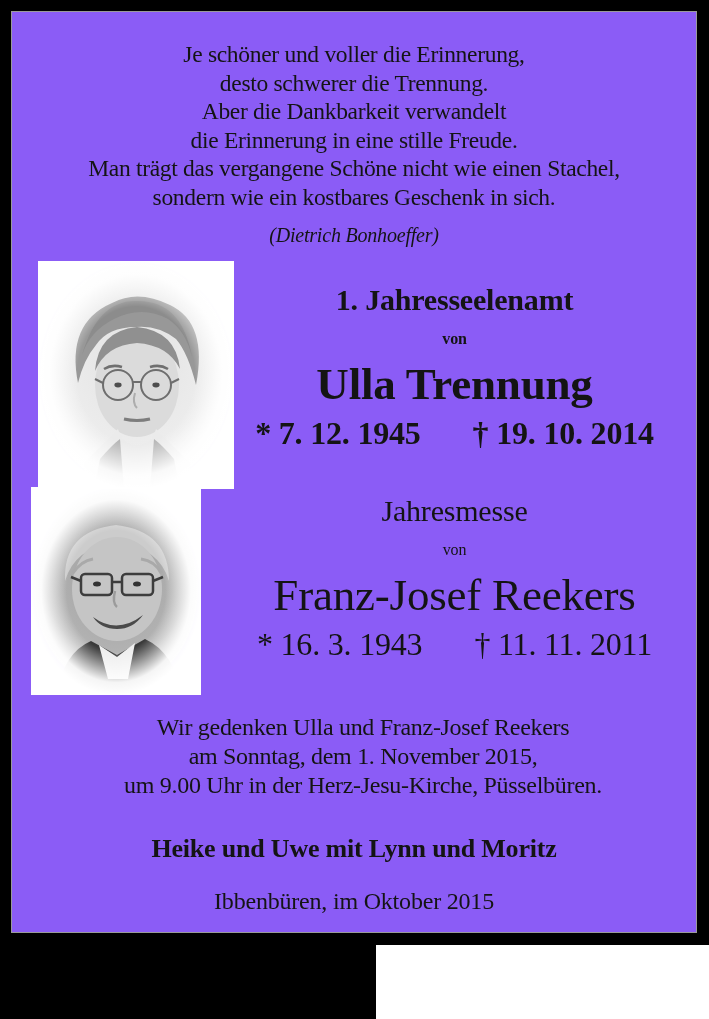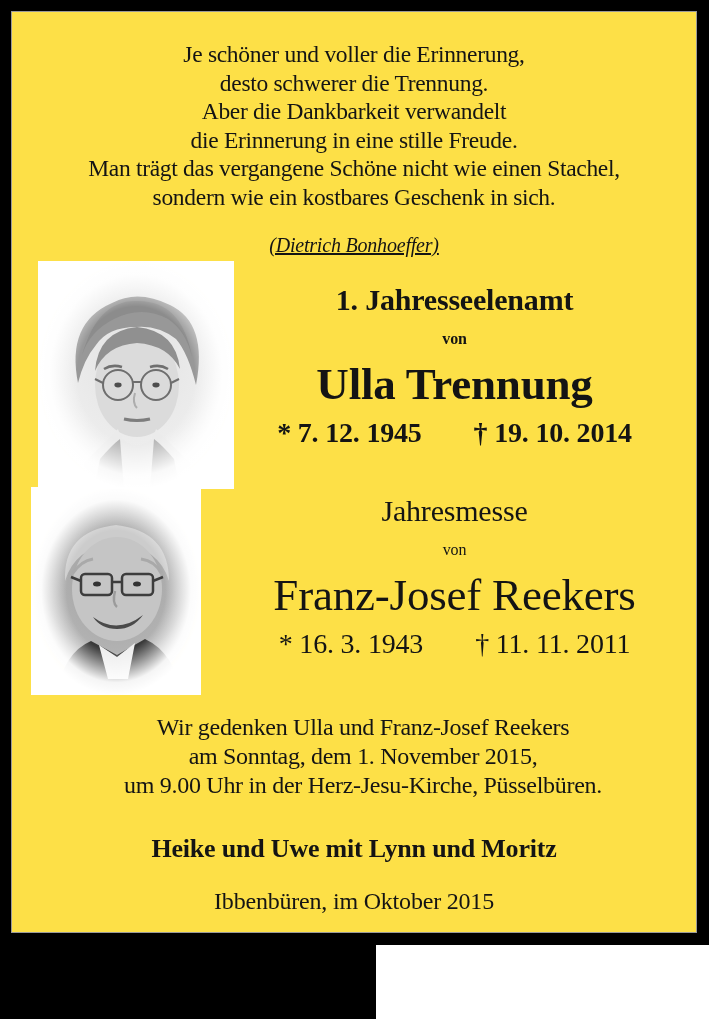--- a/index.html
+++ b/index.html
@@ -8,40 +8,39 @@
     position: relative;
     background: #000;
     overflow: hidden;
     font-family: "Liberation Serif", "DejaVu Serif", serif;
     color: #141414;
   }
   .card {
     position: absolute;
     left: 11px; top: 11px;
     width: 686px; height: 922px;
-    background: #fde047;
+    background: #8b5cf6;
     border: 1px solid #9a9a9a;
   }
   .quote-block {
     position: absolute;
     left: 0; right: 0; top: 28px;
     text-align: center;
     font-size: 23.5px;
     line-height: 28.5px;
     letter-spacing: -0.3px;
     white-space: nowrap;
   }
   .attribution {
     position: absolute;
-    left: 0; right: 0; top: 222px;
+    left: 0; right: 0; top: 212px;
     text-align: center;
     font-style: italic;
     font-size: 20px;
     letter-spacing: -0.2px;
-    text-decoration: underline;
   }
   .portrait {
     position: absolute;
     overflow: hidden;
   }
   .portrait-1 { left: 26px; top: 249px; width: 196px; height: 228px; }
   .portrait-2 { left: 19px; top: 475px; width: 170px; height: 208px; }
   .memorial-text {
     position: absolute;
     left: 210px; width: 465px;
@@ -50,21 +49,21 @@
   }
   .memorial-1 { top: 268px; font-weight: bold; }
   .memorial-2 { top: 479px; }
   .service-title { font-size: 30px; line-height: 40px; }
   .preposition   { font-size: 16px; line-height: 38px; }
   .person-name   { font-size: 45px; line-height: 53px; white-space: nowrap; }
   .dates-row {
     display: flex;
     justify-content: center;
     gap: 52px;
-    font-size: 28px;
+    font-size: 32px;
     line-height: 44px;
     white-space: nowrap;
   }
   .announcement {
     position: absolute;
     left: 0; right: 0; top: 701px;
     text-align: center;
     font-size: 24px;
     line-height: 29px;
     letter-spacing: -0.3px;

